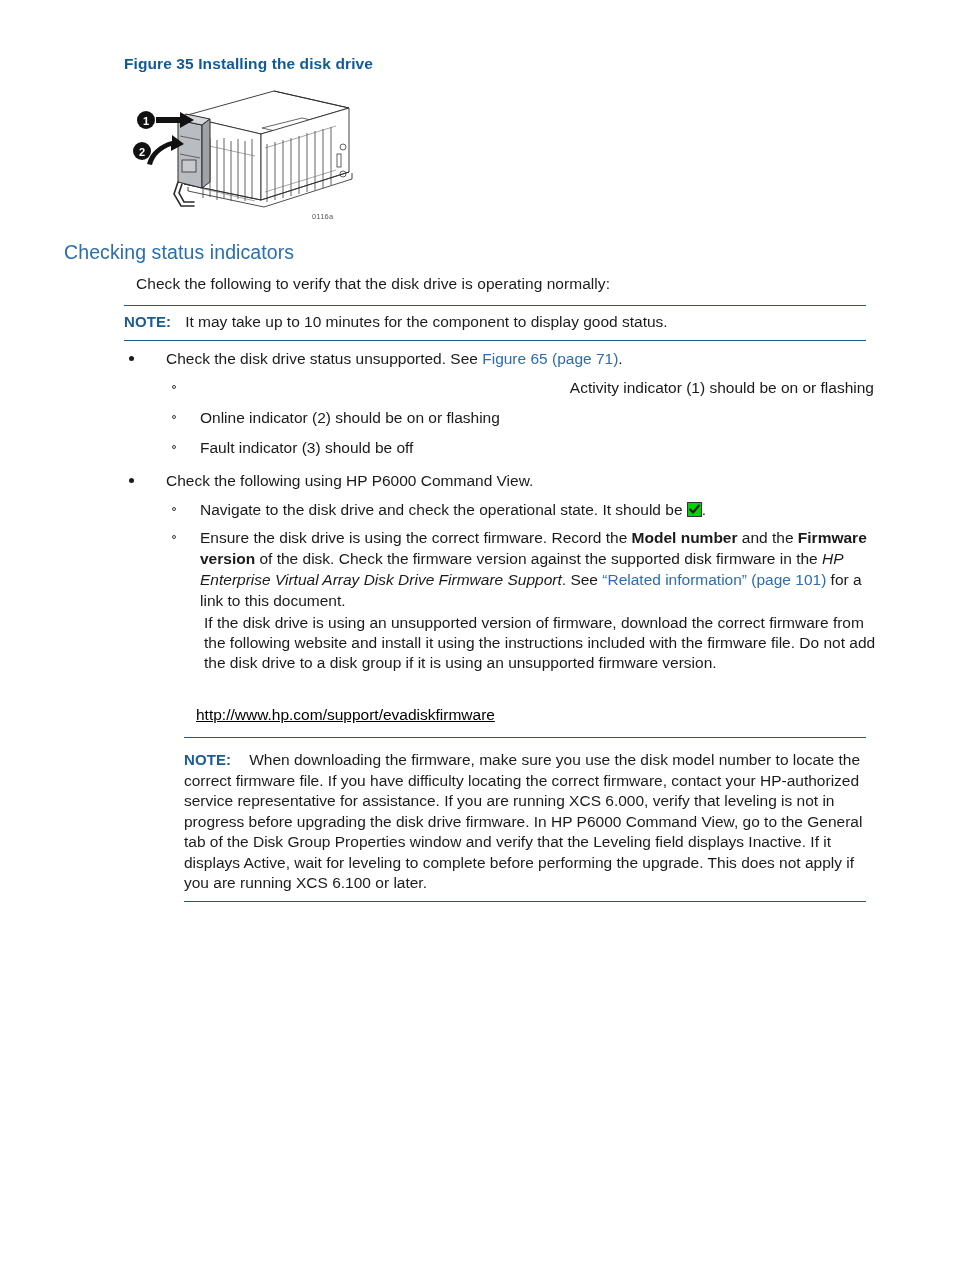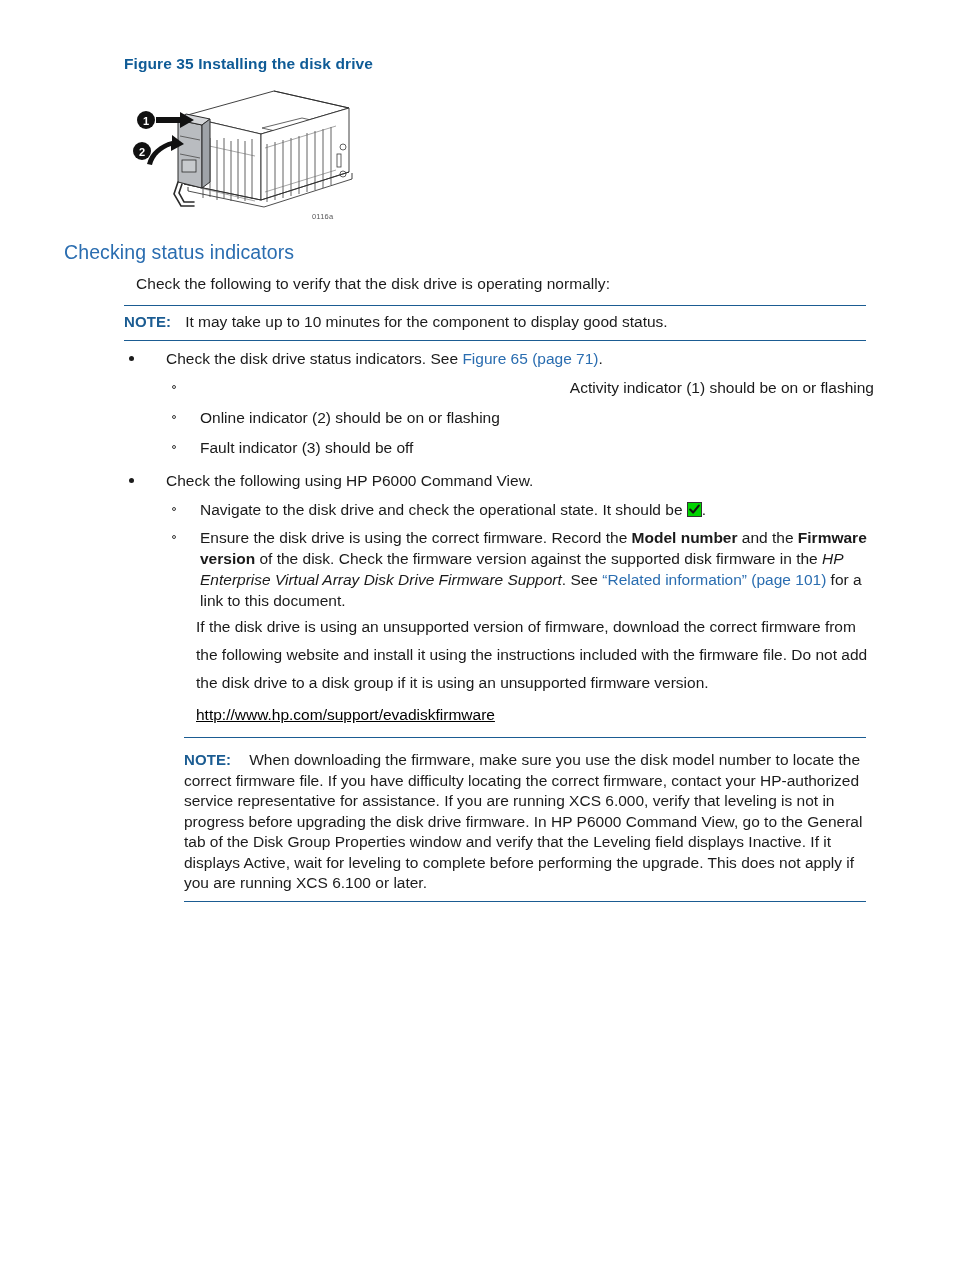--- a/index.html
+++ b/index.html
@@ -173,24 +173,24 @@
     box-sizing: border-box;
     position: relative;
     vertical-align: -2px;
     margin: 0 0px;
   }
   .check-icon svg { position: absolute; left: 1px; top: 1px; }
 
   
   .sub-para {
     position: absolute;
-    left: 196px;
+    left: 204px;
     width: 672px;
     font-size: 15.5px;
-    line-height: 28px;
+    line-height: 20px;
   }
   .url-line {
     position: absolute;
     left: 196px;
     font-size: 15.5px;
   }
 
   
   .footer {
     position: absolute;
@@ -304,21 +304,21 @@
 
   <div class="note-box note-1">
     <span class="note-inner">
       <span class="note-label">NOTE:</span><span class="note-body">It may take up to 10 minutes for the component to display good status.</span>
     </span>
   </div>
 
   <div class="bullet-block" style="top:348px;">
     <div class="bullet-l1">
       <span class="dot"></span>
-      <span>Check the disk drive status indicators. See </span><a href="#" class="link">Figure 65 (page 71)</a><span>.</span>
+      <span>Check the disk drive status unsupported. See </span><a href="#" class="link">Figure 65 (page 71)</a><span>.</span>
     </div>
     <div class="bullet-l2" style="margin-top:8px;text-align:right;">
       <span class="circ"></span>
       <span>Activity indicator (1) should be on or flashing</span>
     </div>
     <div class="bullet-l2" style="margin-top:9px;">
       <span class="circ"></span>
       <span>Online indicator (2) should be on or flashing</span>
     </div>
     <div class="bullet-l2" style="margin-top:9px;">

